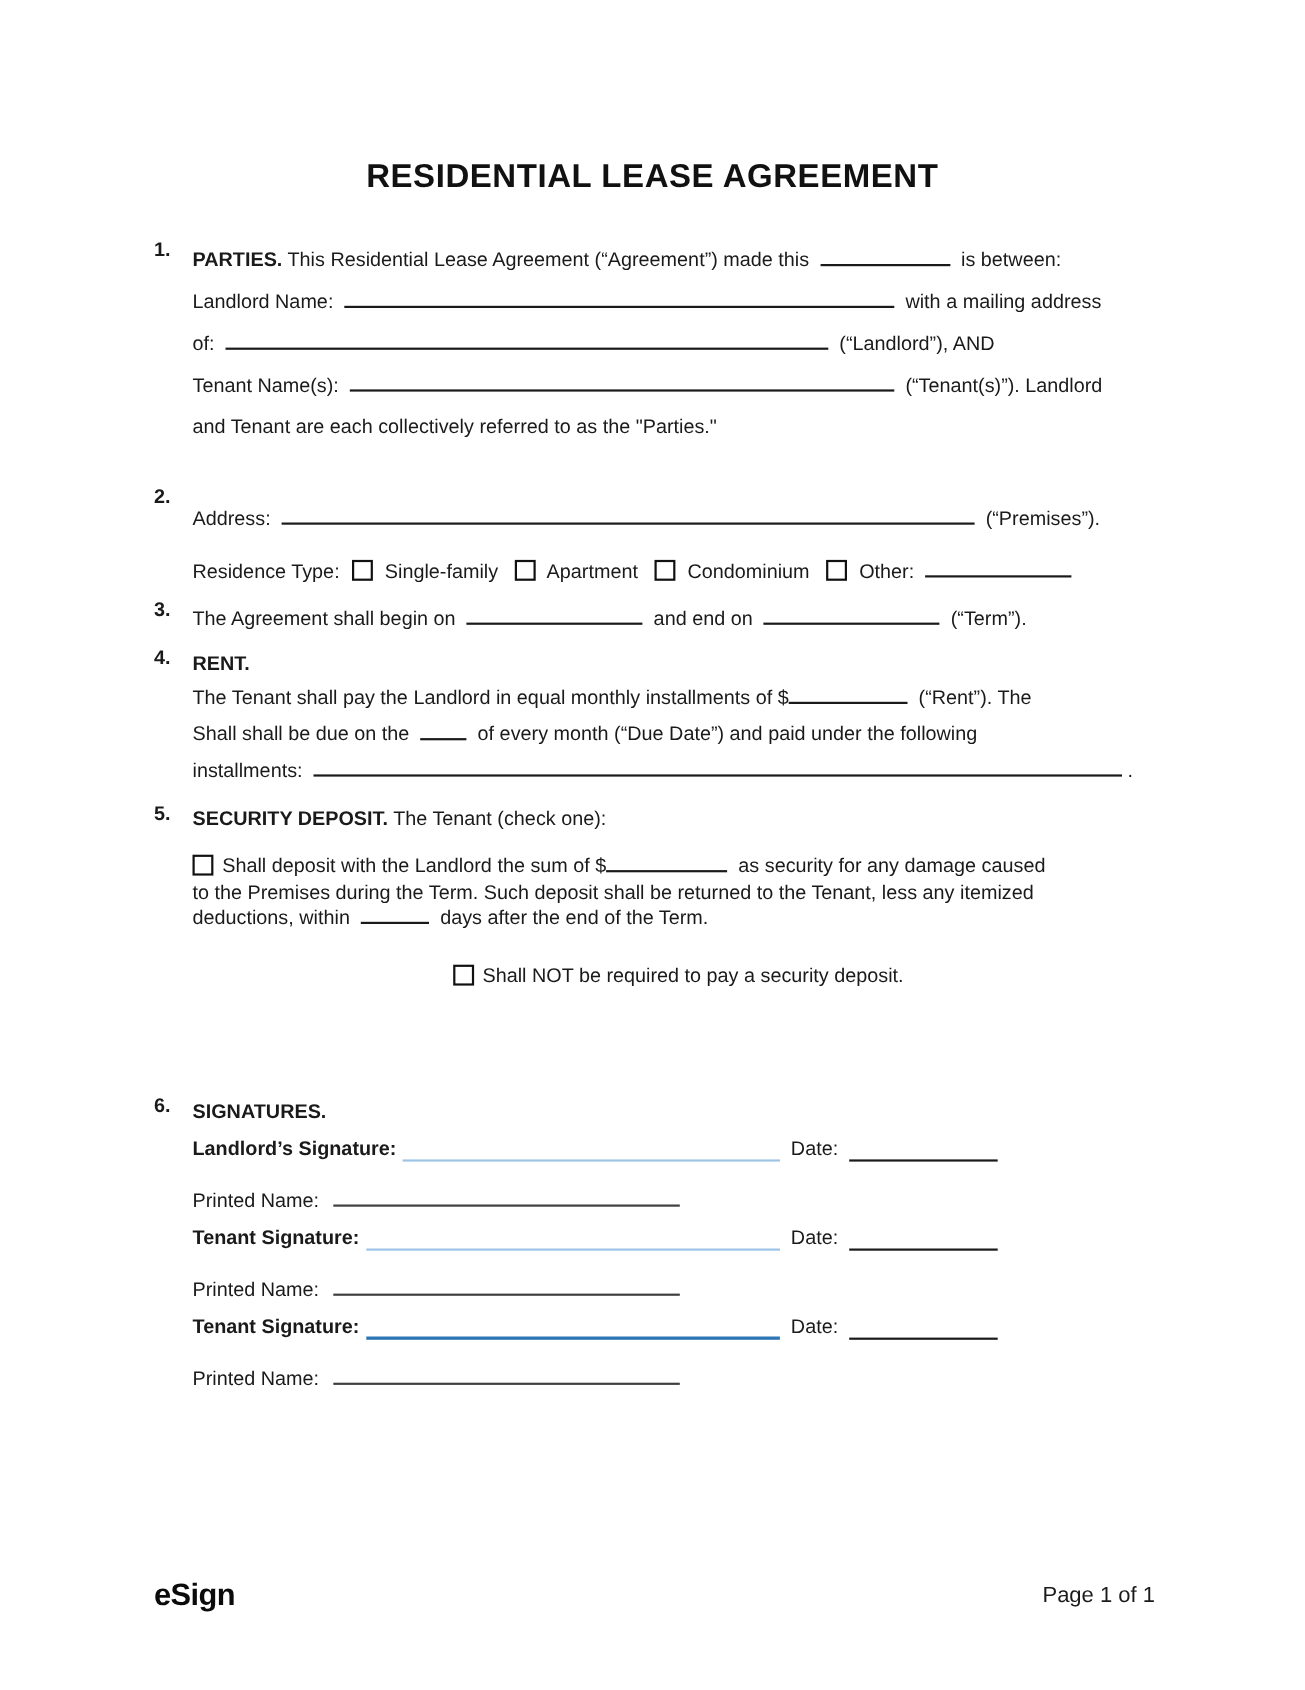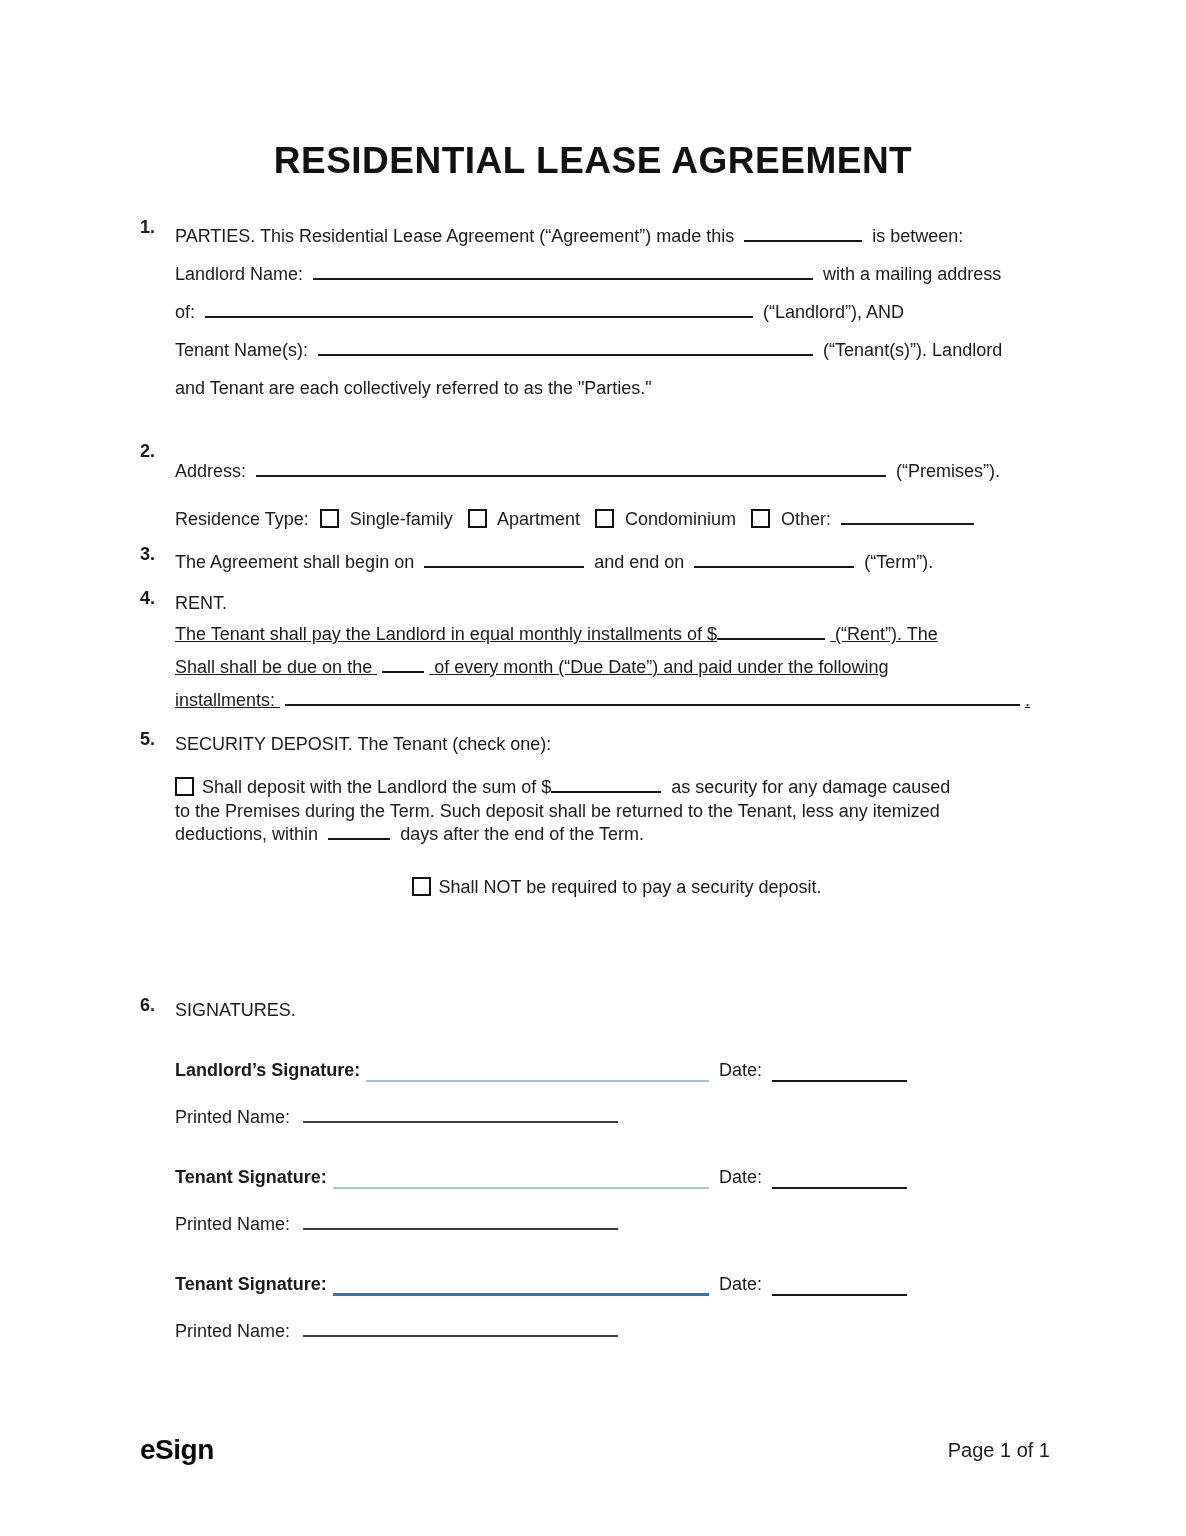--- a/index.html
+++ b/index.html
@@ -7,37 +7,37 @@
   body {
     width:1186px; height:1536px;
     font-family:"Liberation Sans", sans-serif;
     color:#1a1a1a;
   }
   .page { position:relative; width:1186px; height:1536px; overflow:hidden; background:#fff; }
 
   .doc-title {
     padding-top:141px;
     text-align:center;
-    font-size:37px;
+    font-size:30px;
     font-weight:700;
     letter-spacing:.5px;
     line-height:40px;
     color:#111;
   }
 
   .sec { display:flex; padding:0 128px 0 140px; }
   .num { width:35px; flex-shrink:0; font-weight:700; font-size:18px; }
   .sbody { flex:1; font-size:18px; }
   .line { white-space:nowrap; }
   .lh38 { line-height:38px; }
   .lh36 { line-height:36px; }
-  .lh33 { line-height:33px;text-decoration:underline; }
+  .lh33 { line-height:33px; }
   .lh30 { line-height:30px; }
   .lh24 { line-height:23.5px; }
-  .bold { font-weight:400; }
+  .bold { font-weight:700; }
 
   .blank {
     display:inline-block;
     border-bottom:2px solid #1a1a1a;
     height:15px;
     vertical-align:baseline;
     margin:0 5px;
   }
 
   .cb {
@@ -59,21 +59,21 @@
   .s4 { margin-top:8px; }
   .s5 { margin-top:12px; }
   .s5 .opt1 { margin-top:17px; }
   .s5 .opt2 { margin-top:29px;text-align:center; }
   .s6 { margin-top:96px; }
 
   .sig-row {
     display:flex;
     align-items:flex-end;
     width:732px;
-    margin-top:30px;
+    margin-top:4px;
     line-height:30px;
     font-size:18px;
   }
   .sig-label { font-weight:700; white-space:nowrap; }
   .sig-line {
     flex:1;
     height:20px;
     border-bottom:2.5px solid #9dc3e6;
     margin:0 10px 3px 6px;
   }

